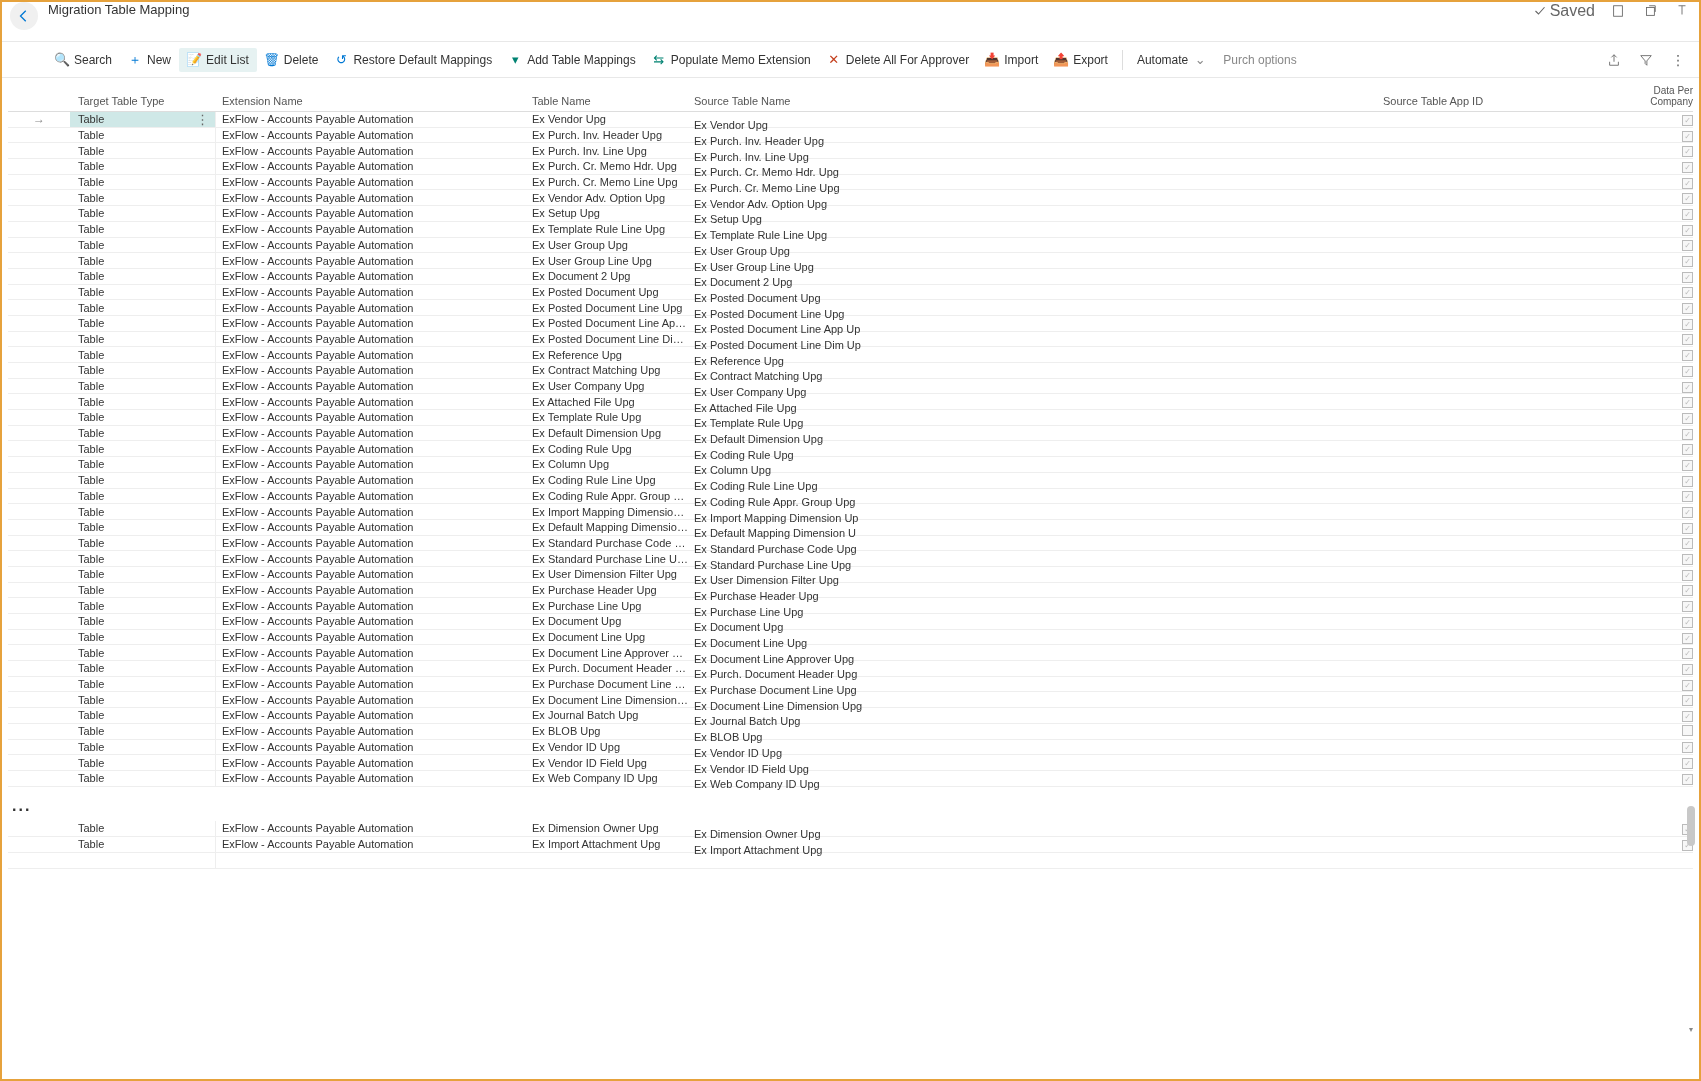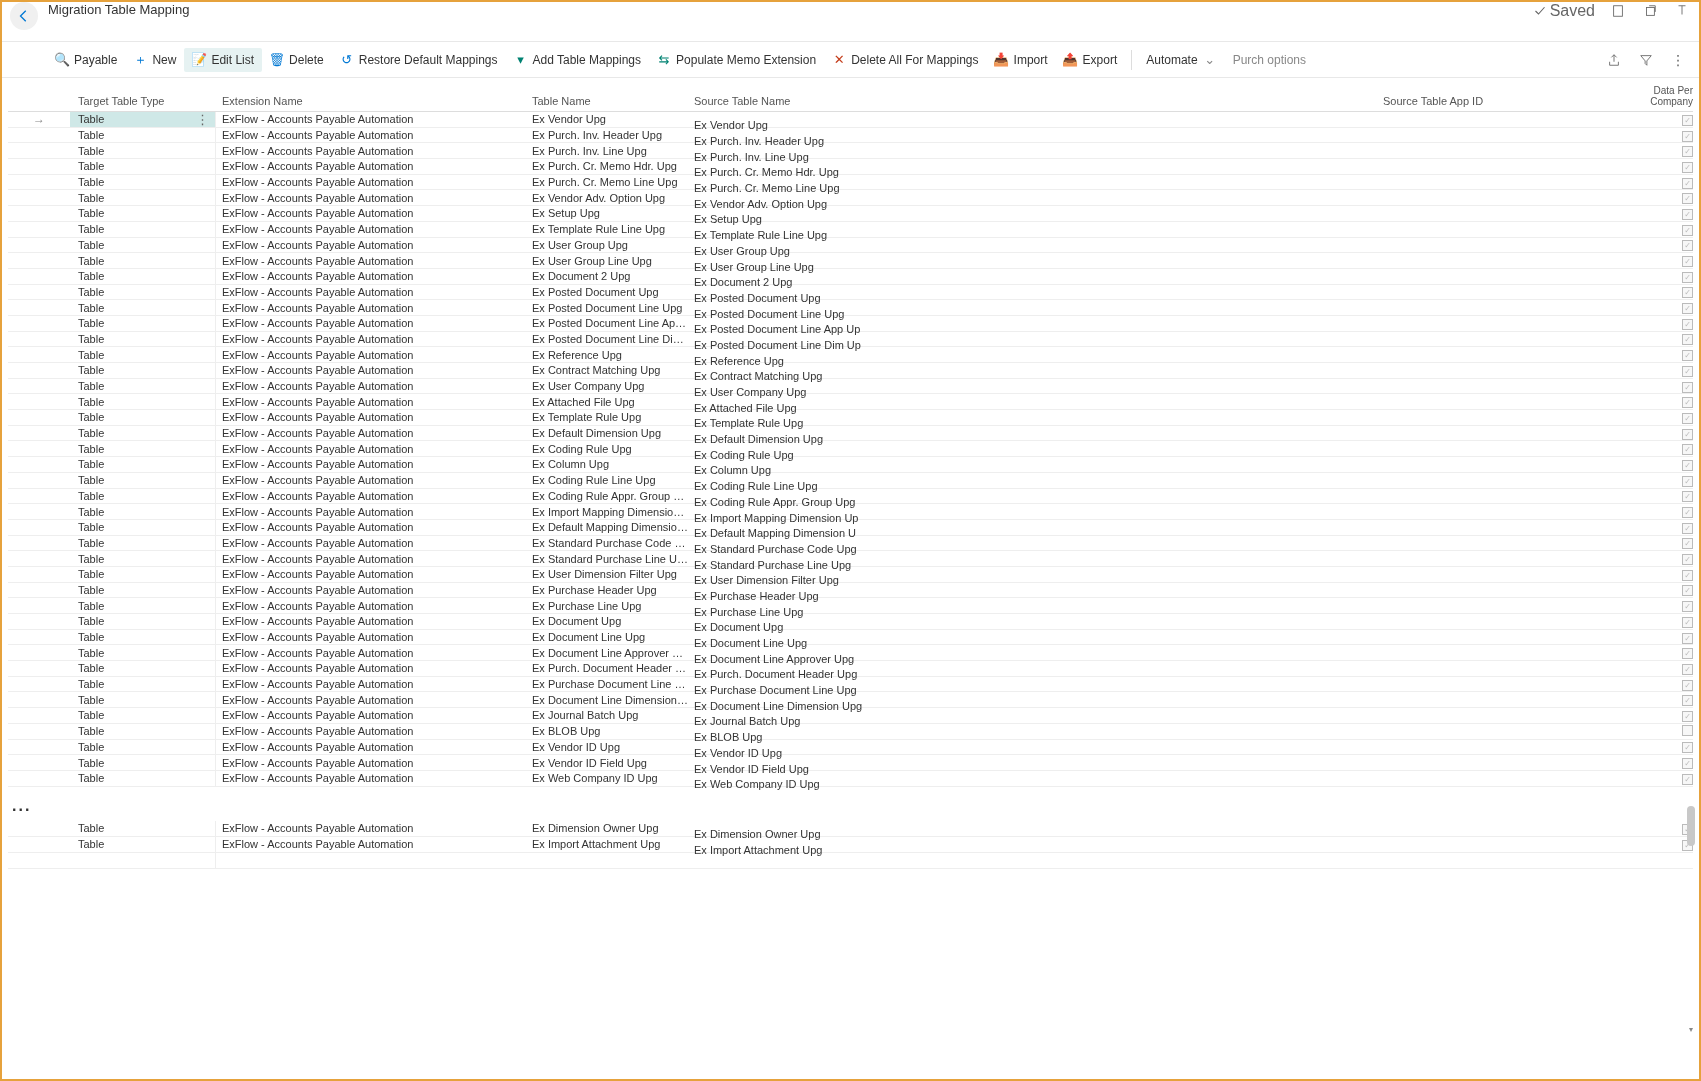--- a/index.html
+++ b/index.html
@@ -82,21 +82,21 @@
         <svg width="14" height="14" viewBox="0 0 16 16">
           <path d="M4 2 L12 2 M8 2 L8 12" stroke="currentColor" fill="none"></path>
         </svg>
       </div>
   </div>
 </div>
 
 <div class="toolbar">
   <div class="tool">
       <span class="glyph">🔍</span>
-      <span>Payable</span>
+      <span>Search</span>
     </div>
   <div class="tool">
       <span class="glyph">＋</span>
       <span>New</span>
     </div>
   <div class="tool active">
       <span class="glyph teal-glyph">📝</span>
       <span>Edit List</span>
     </div>
   <div class="tool">
@@ -110,21 +110,21 @@
   <div class="tool">
       <span class="glyph teal-glyph">▾</span>
       <span>Add Table Mappings</span>
     </div>
   <div class="tool">
       <span class="glyph teal-glyph">⇆</span>
       <span>Populate Memo Extension</span>
     </div>
   <div class="tool">
       <span class="glyph red-glyph" style="color:#c43e1c;">✕</span>
-      <span>Delete All For Mappings</span>
+      <span>Delete All For Approver</span>
     </div>
   <div class="tool">
       <span class="glyph">📥</span>
       <span>Import</span>
     </div>
   <div class="tool">
       <span class="glyph">📤</span>
       <span>Export</span>
     </div>
   <div class="divider"></div>

